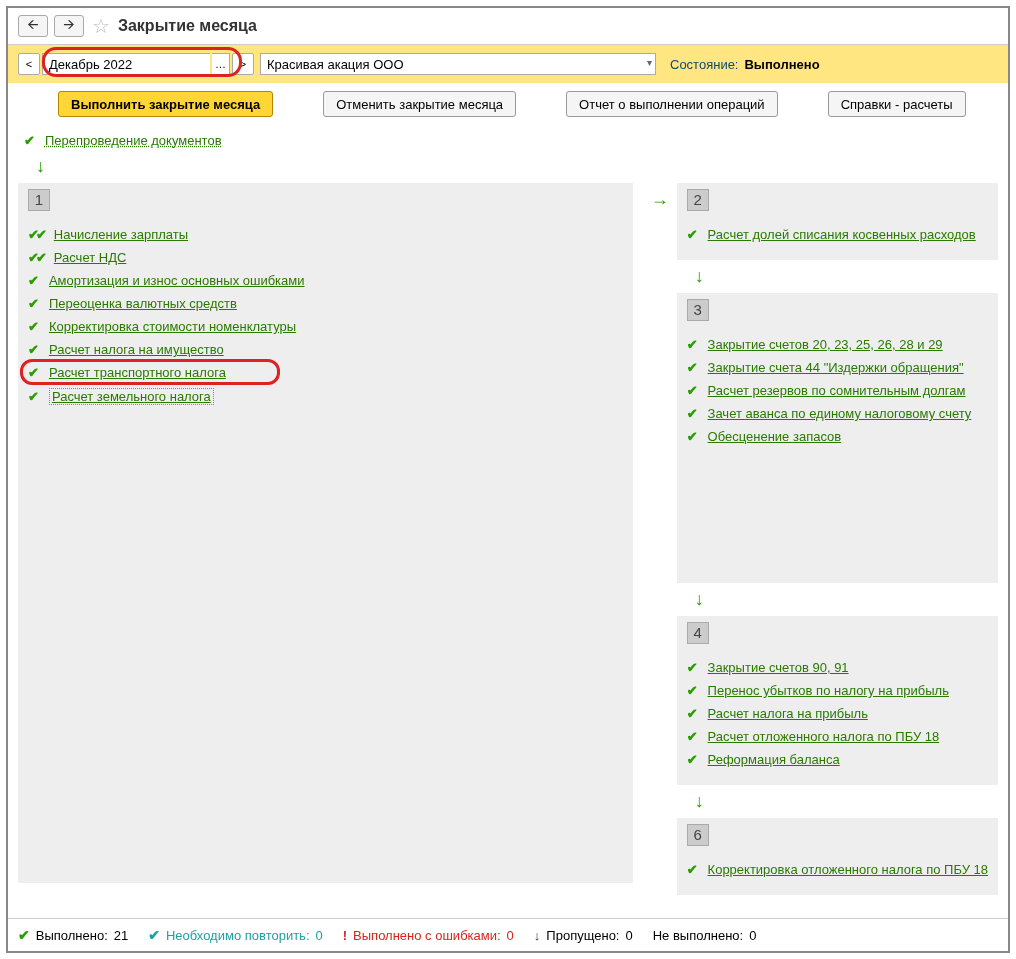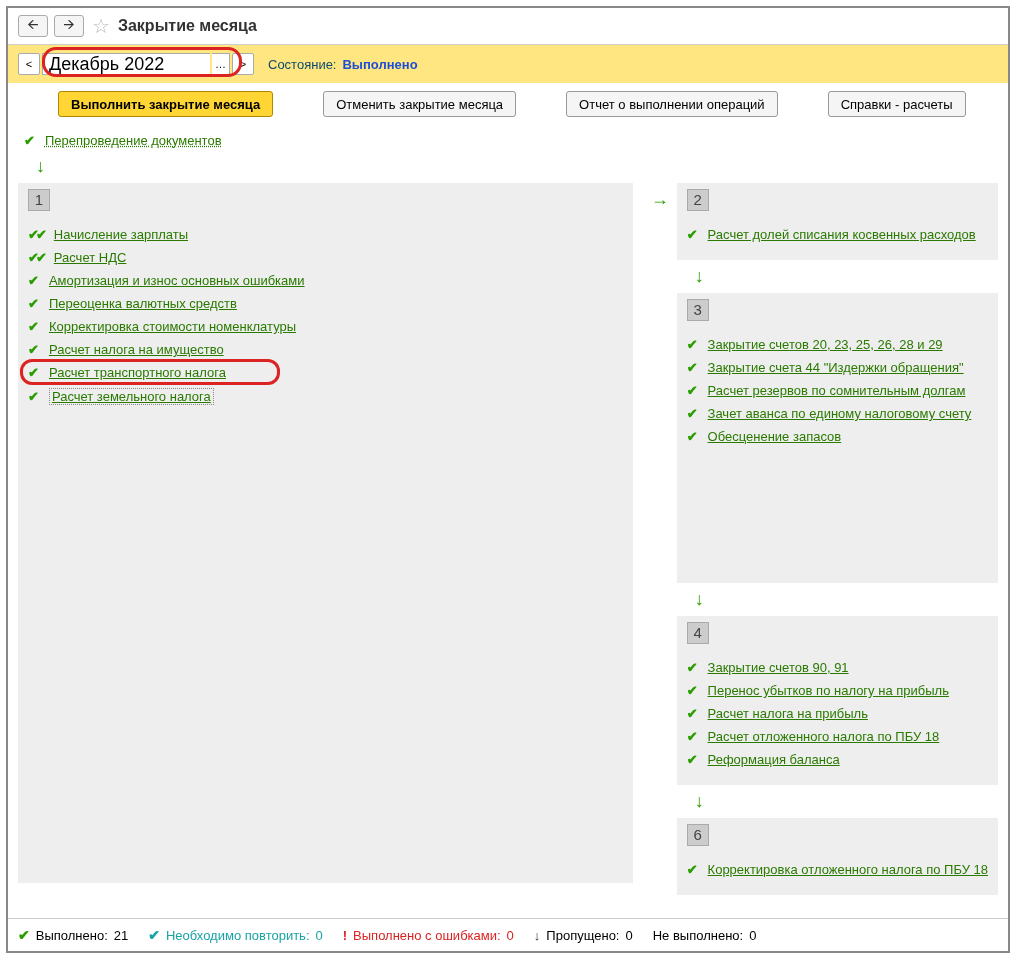--- a/index.html
+++ b/index.html
@@ -86,21 +86,21 @@
     justify-content: center;
     font-size: 11px;
     cursor: pointer;
     border-radius: 2px;
   }
   .period-input {
     height: 22px;
     width: 168px;
     border: 1px solid #aaa;
     padding: 0 6px;
-    font-size: 18px;
+    font-size: 13px;
     background: #fff;
     border-right:none;
   }
   .ellipsis-btn {
     width: 18px;
     height: 22px;
     border: 1px solid #aaa;
     background: #fff;
     font-size: 11px;
     display:flex;align-items:center;justify-content:center;
@@ -114,21 +114,21 @@
     padding: 0 18px 0 6px;
     font-size: 13px;
     background: #fff;
     position: relative;
   }
   .org-wrap{position:relative;display:flex;}
   .org-chevron{
     position:absolute;right:4px;top:4px;font-size:10px;color:#666;pointer-events:none;
   }
   .status-label { color: #0c4a6e; margin-left:8px;}
-  .status-value { color: #1d4ed8; font-weight: bold; }
+  .status-value { color: #000000; font-weight: bold; }
   .actionbar {
     padding: 8px 10px;
     display: flex;
     gap: 10px;
     background:#fff;
   }
   .btn {
     height: 26px;
     padding: 0 12px;
     border: 1px solid #999;
@@ -232,20 +232,24 @@
   </div>
 
   <div class="toolbar">
     <div class="period-wrap">
       <div class="circle-mark period-circle"></div>
       <div class="small-btn">&lt;</div>
       <input class="period-input" value="Декабрь 2022" style="">
       <div class="ellipsis-btn">…</div>
       <div class="small-btn">&gt;</div>
     </div>
+    <div class="org-wrap">
+      <input class="org-select" value="Красивая акация ООО" style="">
+      <span class="org-chevron">▾</span>
+    </div>
     <span class="status-label">Состояние:</span>
     <span class="status-value">Выполнено</span>
   </div>
 
   <div class="actionbar">
     <button class="btn btn-primary">Выполнить закрытие месяца</button>
     <button class="btn">Отменить закрытие месяца</button>
     <button class="btn">Отчет о выполнении операций</button>
     <button class="btn">Справки - расчеты</button>
   </div>

